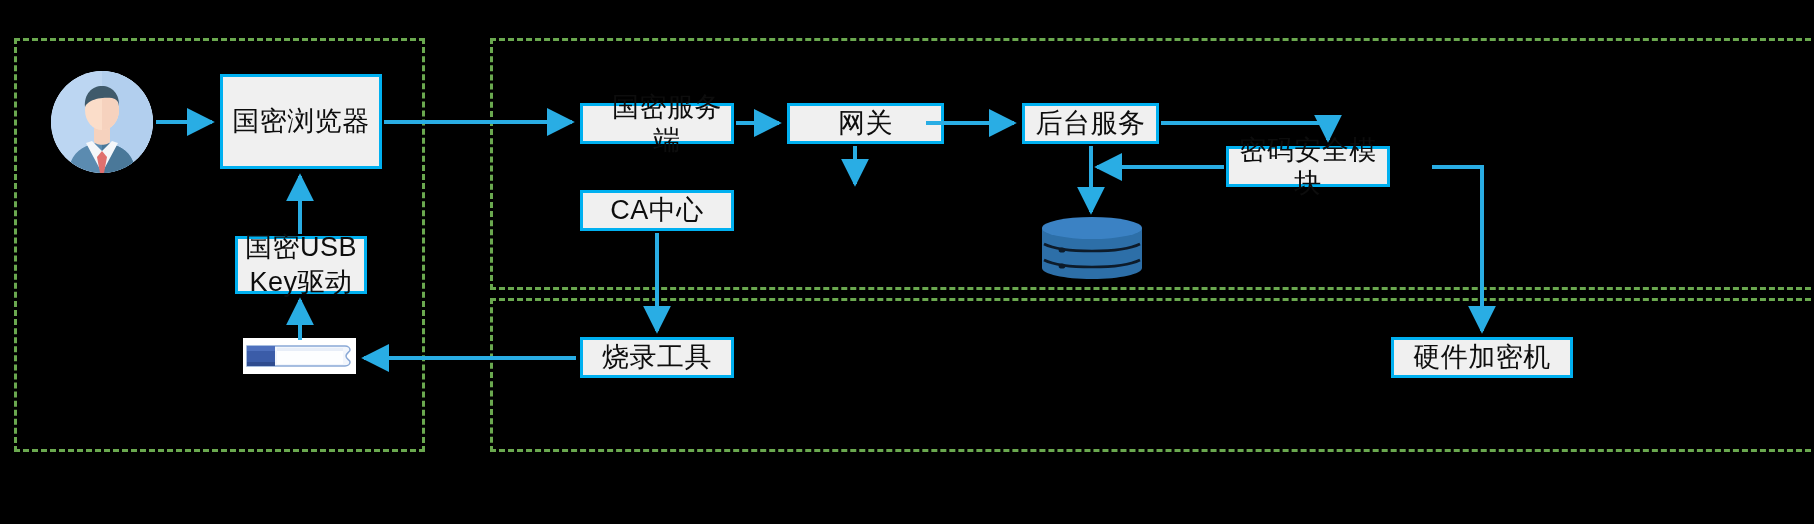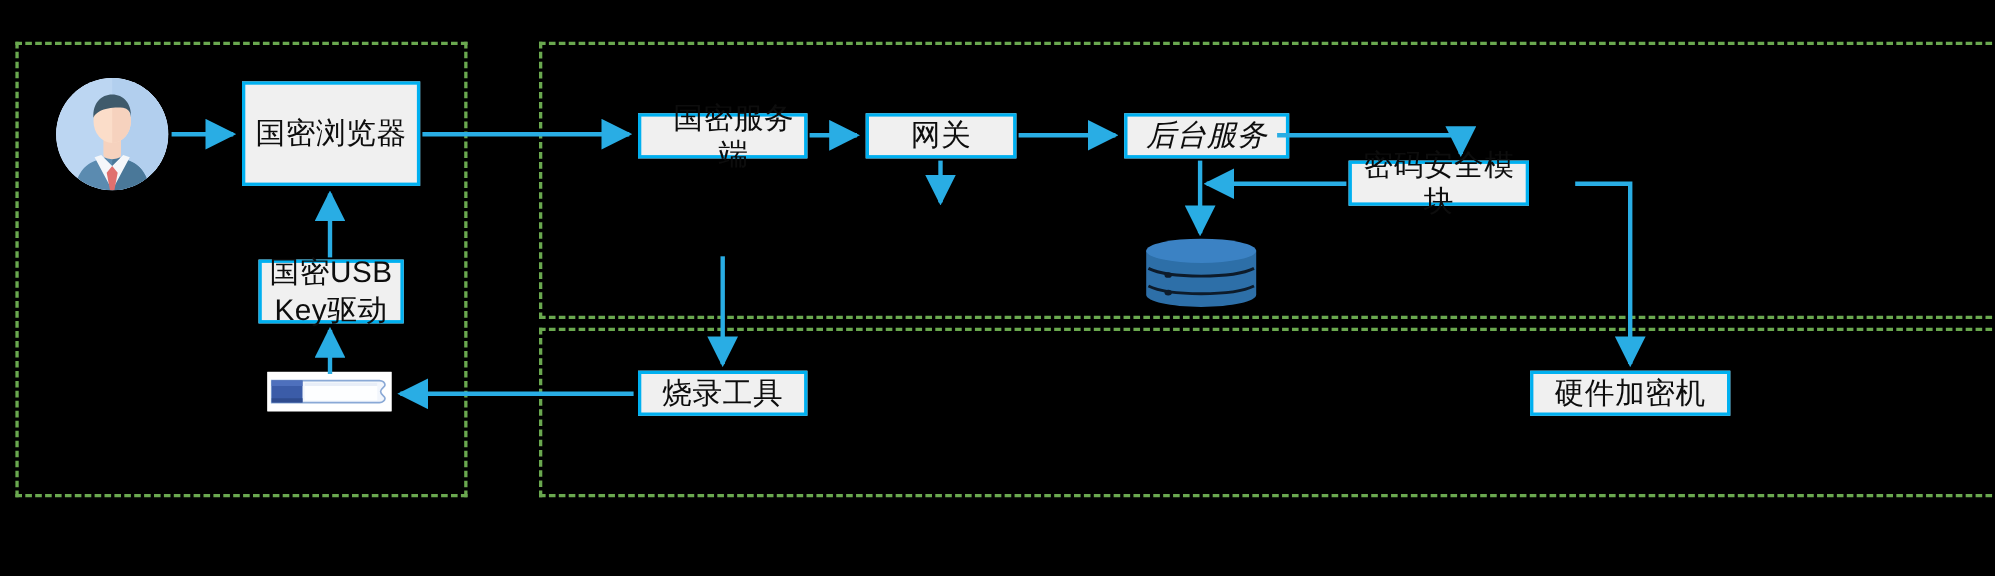--- a/index.html
+++ b/index.html
@@ -36,23 +36,23 @@
     line-height:1.22;
     letter-spacing:.5px;
     white-space:pre-line;
   }
   .node.small{font-size:27px;line-height:1.28;}
 
   
   #n-browser  {left:220px; top:74px;  width:162px; height:95px;}
   #n-usbkey   {left:235px; top:236px; width:132px; height:58px;}
   #n-gmserver {left:580px; top:103px; width:154px; height:41px;padding-left:20px;}
-  #n-gateway  {left:787px; top:103px; width:137px; height:41px;}
+  #n-gateway  {left:787px; top:103px; width:157px; height:41px;}
   #n-iam      {left:787px; top:190px; width:137px; height:41px;}
-  #n-backend  {left:1022px;top:103px; width:150px; height:41px;font-style:italic;}
+  #n-backend  {left:1022px;top:103px; width:137px; height:41px;}
   #n-cryptomod{left:1226px;top:146px; width:164px; height:41px;}
   #n-ca       {left:580px; top:190px; width:154px; height:41px;}
   #n-burner   {left:580px; top:337px; width:154px; height:41px;}
   #n-hsm      {left:1391px;top:337px; width:182px; height:41px;}
 
   
   #avatar{
     position:absolute;left:51px;top:71px;width:102px;height:102px;
     border-radius:50%;overflow:hidden;background:#c5dcf5;
   }
@@ -123,20 +123,21 @@
     </svg>
   </div>
 
   <div class="node" id="n-browser">国密浏览器</div>
   <div class="node small" id="n-usbkey">国密USB
 Key驱动</div>
   <div class="node" id="n-gmserver">国密服务端</div>
   <div class="node" id="n-gateway">网关</div>
   <div class="node" id="n-backend">后台服务</div>
   <div class="node" id="n-cryptomod">密码安全模块</div>
+  <div class="node" id="n-ca">CA中心</div>
   <div class="node" id="n-hsm">硬件加密机</div>
   <div class="node" id="n-burner">烧录工具</div>
 
   <svg id="wires">
     <defs>
       <marker id="ah" viewBox="0 0 10 10" refX="9" refY="5" markerWidth="7" markerHeight="7" orient="auto-start-reverse">
         <path d="M0 0 L10 5 L0 10 z" fill="#29ade4"></path>
       </marker>
     </defs>
     <g stroke="#29ade4" stroke-width="4" fill="none" marker-end="url(#ah)">

